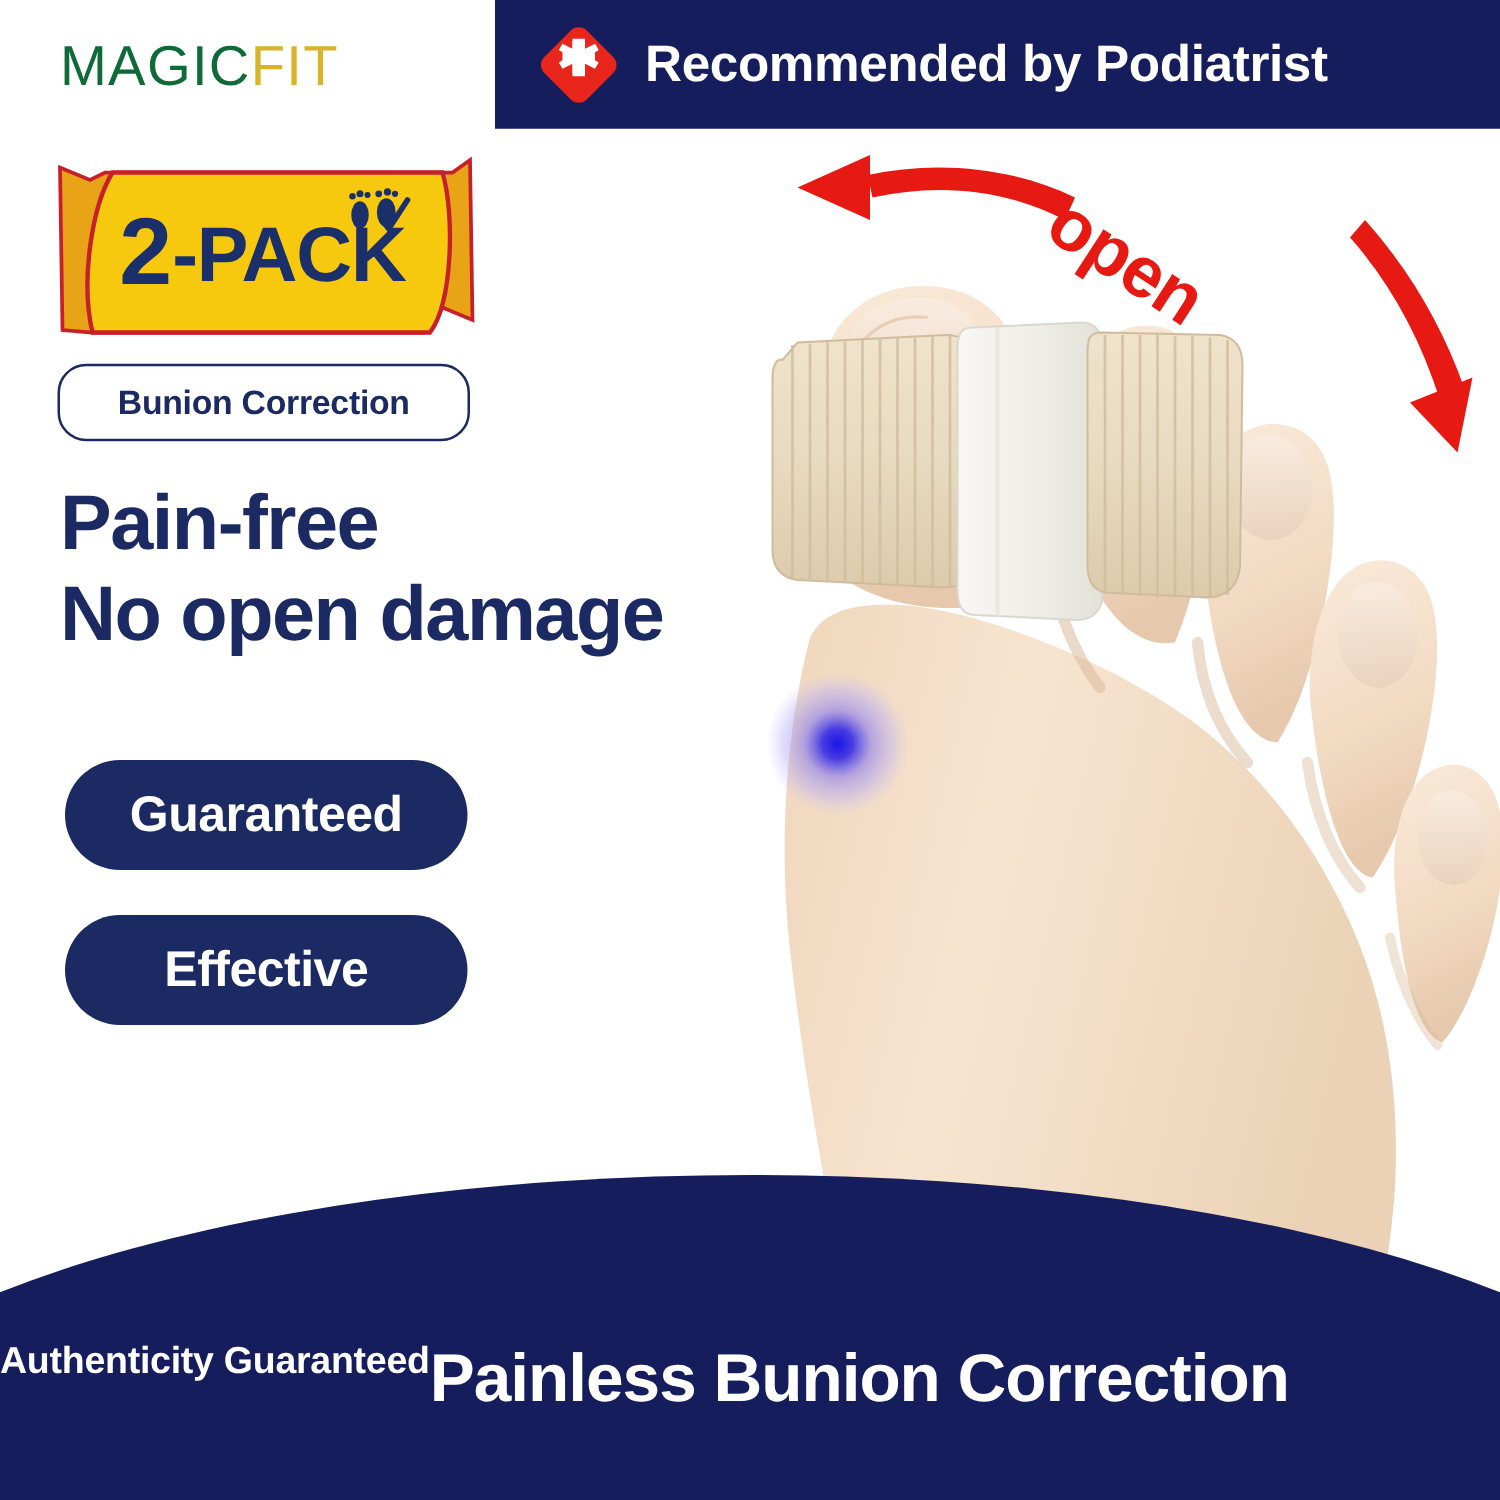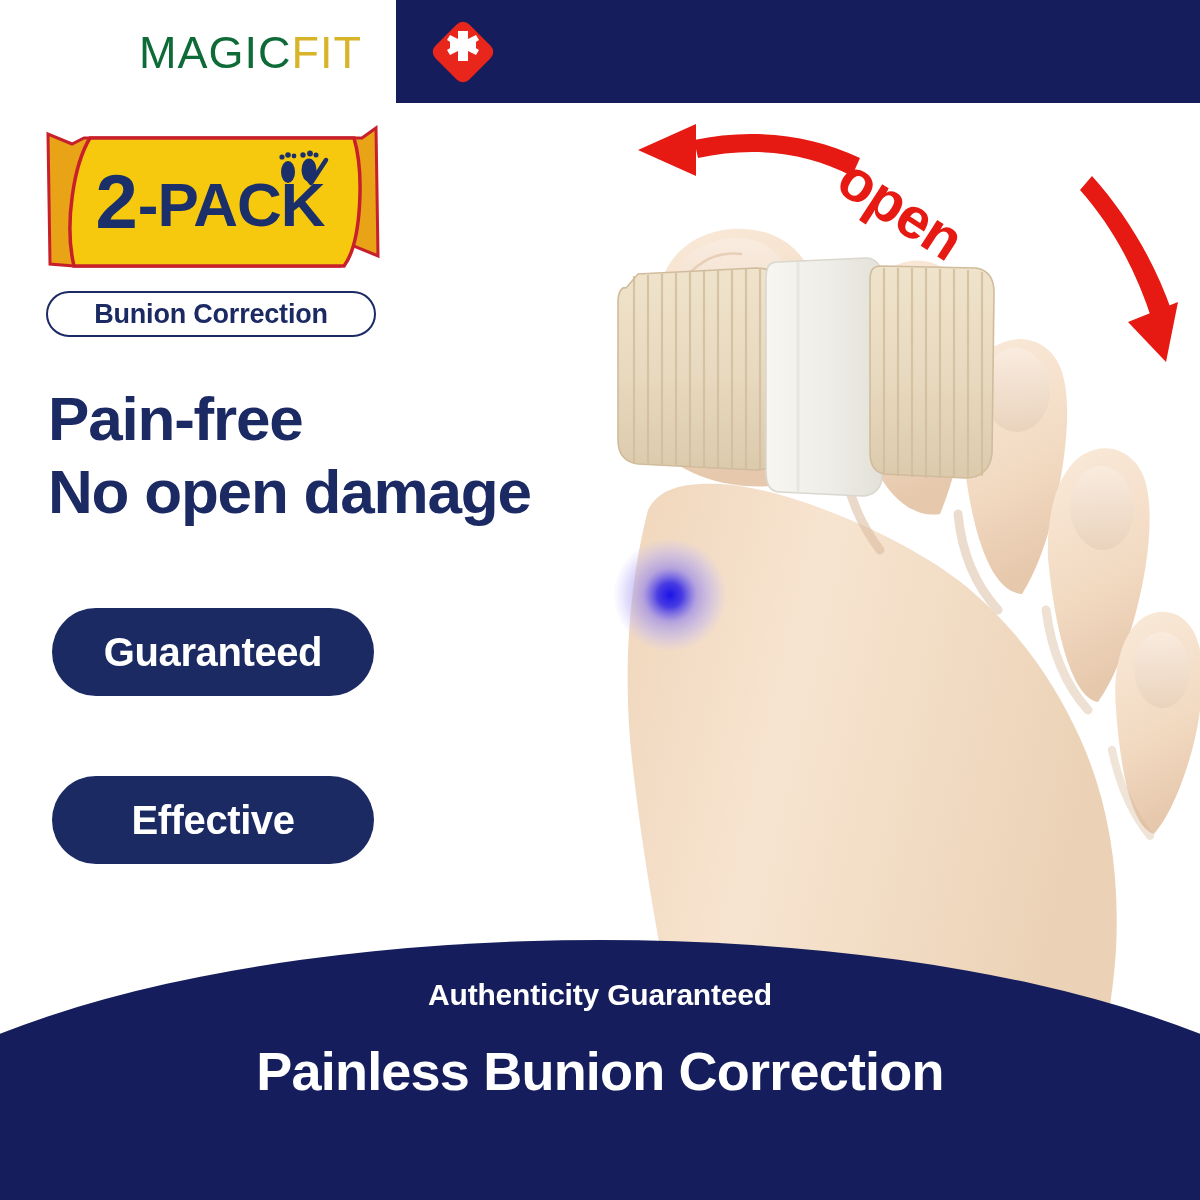--- a/index.html
+++ b/index.html
@@ -26,22 +26,22 @@
     background:#E8261C; transform:rotate(45deg); border-radius:9px;
   }
   .med-icon .star { position:absolute; left:0; top:0; width:62px; height:62px; }
   .header-title {
     color:#ffffff; font-size:41px; font-weight:bold; letter-spacing:-0.3px;
     white-space:nowrap;
   }
 
   
   .logo-box {
-    position:absolute; left:62px; top:22px; width:300px; height:60px;
-    display:flex; align-items:center;justify-content:flex-end;
+    position:absolute; left:48px; top:22px; width:300px; height:60px;
+    display:flex; align-items:center;
   }
   .logo-text { font-size:45px; font-weight:normal; letter-spacing:1px; line-height:1; }
   .logo-magic { color:#0E6B38; }
   .logo-fit { color:#D8B42A; }
 
   
   .ribbon-wrap { position:absolute; left:44px; top:124px; width:340px; height:156px; }
   .ribbon-svg { position:absolute; left:0; top:0; }
   .ribbon-label {
     position:absolute; left:0; top:0; width:340px; height:156px;
@@ -53,21 +53,21 @@
     letter-spacing:-2px; margin-left:-8px;
   }
   .ribbon-word {
     font-size:62px; font-weight:bold; color:#1B2F6B; line-height:1;
     letter-spacing:-1px; margin-top:6px;
   }
   .foot-mark { position:absolute; right:52px; top:26px; width:56px; height:40px; }
 
   
   .pill-outline {
-    position:absolute; left:46px; top:291px; width:330px; height:46px;
+    position:absolute; left:46px; top:291px; width:330px; height:62px;
     border:2.5px solid #1B2A63; border-radius:23px;
     display:flex; align-items:center; justify-content:center;
     background:#ffffff;
   }
   .pill-outline span { color:#1B2A63; font-size:27px; font-weight:bold; letter-spacing:-0.2px; }
 
   
   .headline { position:absolute; left:48px; top:383px; width:620px; }
   .headline .line {
     color:#1B2A63; font-weight:bold; font-size:62px; line-height:1.17;
@@ -75,21 +75,21 @@
   }
 
   
   .feat-pill {
     position:absolute; left:52px; width:322px; height:88px;
     background:#1B2A63; border-radius:44px;
     display:flex; align-items:center; justify-content:center;
   }
   .feat-pill span { color:#ffffff; font-size:40px; font-weight:bold; letter-spacing:-0.4px; }
   #feat-0 { top:608px; }
-  #feat-1 { top:776px; }
+  #feat-1 { top:732px; }
 
   
   .photo { position:absolute; left:560px; top:110px; width:640px; height:960px; }
   .photo svg { position:absolute; left:0; top:0; }
 
   .open-label {
     position:absolute; left:860px; top:148px;
     font-size:58px; font-weight:bold; color:#E61A13;
     transform:rotate(33deg); transform-origin:left top;
     letter-spacing:-1px; line-height:1;
@@ -97,21 +97,21 @@
 
   
   .bottom-banner {
     position:absolute; left:-180px; bottom:0; width:1560px; height:260px;
     background:#151D5C;
     border-top-left-radius:50% 100%;
     border-top-right-radius:50% 100%;
   }
   .bottom-inner {
     position:absolute; left:180px; top:0; width:1200px; height:260px;
-    display:flex; flex-direction:column; align-items:center;
+    display:flex; flex-direction:row; align-items:center;
     padding-top:38px;
   }
   .bb-sub { color:#ffffff; font-size:30px; font-weight:bold; letter-spacing:-0.2px; }
   .bb-main { color:#ffffff; font-size:54px; font-weight:bold; margin-top:28px; letter-spacing:-0.8px; }
 </style>
 </head>
 <body>
 
 <div id="stage">
 
@@ -121,20 +121,21 @@
 
   <div class="header-banner">
     <div class="med-icon">
       <div class="diamond"></div>
       <svg class="star" viewBox="0 0 62 62">
         <path d="M31 10 L36 10 L36 18 L44 14 L47 19 L39 24 L47 29 L44 34 L36 30 L36 40 L31 40 L26 40 L26 30 L18 34 L15 29 L23 24 L15 19 L18 14 L26 18 L26 10 Z" fill="#ffffff"></path>
         <rect x="26" y="12" width="10" height="26" fill="#ffffff"></rect>
         <rect x="18" y="20" width="26" height="10" fill="#ffffff"></rect>
       </svg>
     </div>
+    <div class="header-title">Recommended by Podiatrist</div>
   </div>
 
   <div class="ribbon-wrap">
     <svg class="ribbon-svg" width="340" height="156" viewBox="0 0 340 156">
       <path d="M6 140 L4 10 L28 20 L40 14 L318 14 L332 4 L334 132 L310 122 L296 142 L30 142 Z" fill="#E8A317" stroke="#C8202B" stroke-width="3"></path>
       <path d="M46 14 C 30 40, 20 100, 30 142 L300 142 C 318 118, 320 48, 310 14 Z" fill="#F6C90E" stroke="#C8202B" stroke-width="3.5"></path>
     </svg>
     <div class="ribbon-label">
       <span class="ribbon-num">2</span>
       <span class="ribbon-word">-PACK</span>

